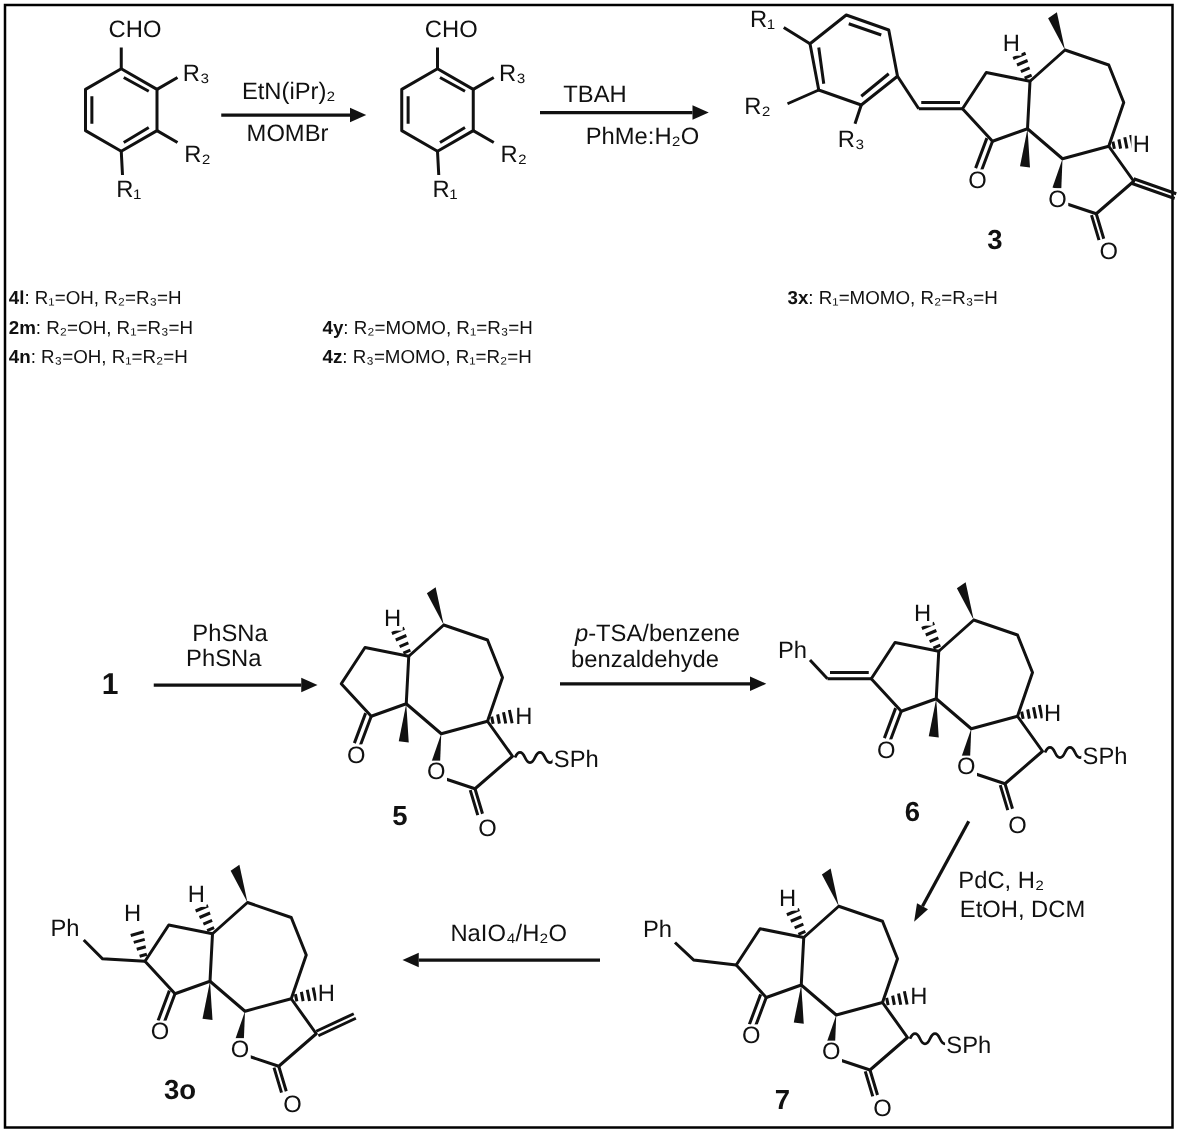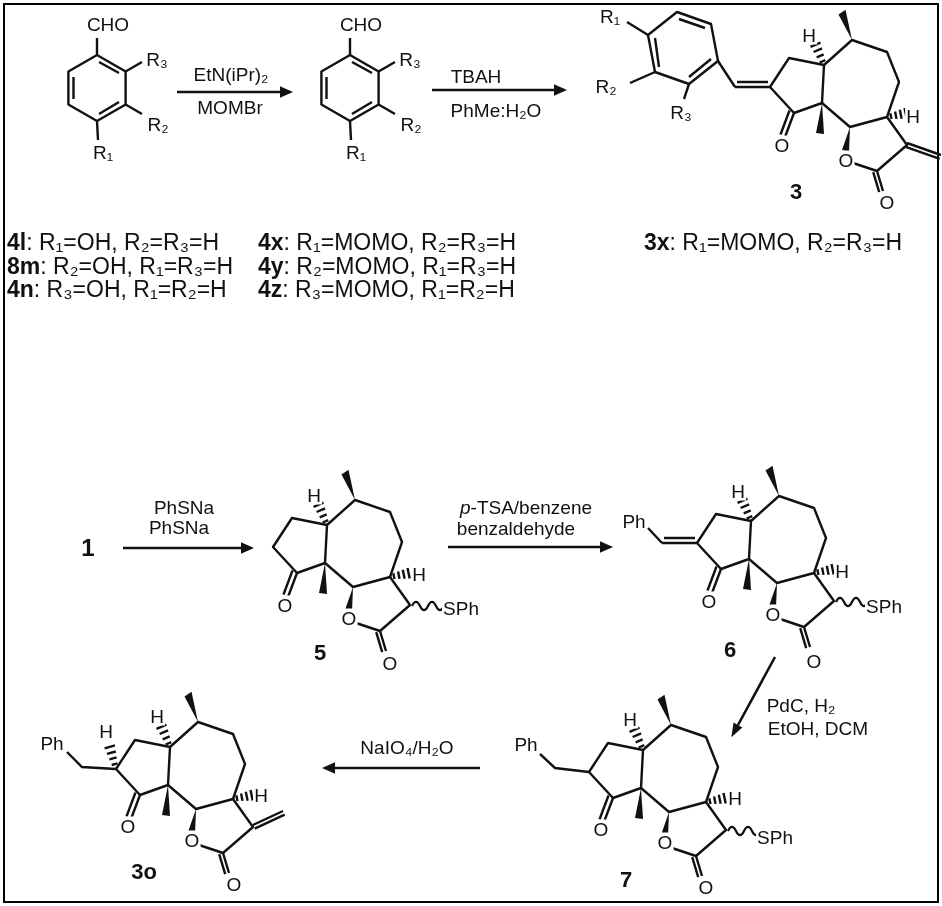--- a/index.html
+++ b/index.html
@@ -7,21 +7,21 @@
         font-family:"Liberation Sans","DejaVu Sans",sans-serif;color:#111;}
   .frame{position:absolute;left:3px;top:3px;width:932px;height:896px;border:2.5px solid #000;}
   svg.canvas{position:absolute;left:0;top:0;}
   .atom{position:absolute;transform:translate(-50%,-50%);font-size:19px;line-height:1;
         white-space:nowrap;background:#fff;padding:0 1px;}
   .num{position:absolute;transform:translate(-50%,-50%);font-size:22px;font-weight:bold;
        line-height:1;white-space:nowrap;}
   .rg{position:absolute;transform:translate(-50%,-50%);font-size:19px;line-height:1;
       white-space:nowrap;}
   .rg i{font-style:italic;}
-  .legend-line{position:absolute;font-size:23px;line-height:1;white-space:nowrap;}
+  .legend-line{position:absolute;font-size:15px;line-height:1;white-space:nowrap;}
   .legend-line b{font-weight:bold;}
 </style>
 </head>
 <body>
 
 <div class="page">
   <div class="frame"></div>
 
   <svg class="canvas" width="942" height="906" viewBox="0 0 942 906">
     <defs>
@@ -182,29 +182,28 @@
   <span class="atom" style="left:157px;top:716px">H</span>
   <span class="atom" style="left:261px;top:795px">H</span>
   <span class="atom" style="left:128px;top:826px">O</span>
   <span class="atom" style="left:192px;top:840px">O</span>
   <span class="atom" style="left:234px;top:884px">O</span>
   <span class="num" style="left:144px;top:872px">3o</span>
 
   <span class="rg" style="left:231px;top:74px">EtN(iPr)₂</span>
   <span class="rg" style="left:230px;top:107px">MOMBr</span>
   <span class="rg" style="left:476px;top:76px">TBAH</span>
-  <span class="rg" style="left:496px;top:110px">PhMe:H₂O</span>
+  <span class="rg" style="left:514px;top:110px">PhMe:H₂O</span>
   <span class="rg" style="left:184px;top:507px">PhSNa</span>
   <span class="rg" style="left:179px;top:527px">PhSNa</span>
   <span class="rg" style="left:526px;top:507px"><i>p</i><span>-TSA/benzene</span></span>
   <span class="rg" style="left:516px;top:528px">benzaldehyde</span>
   <span class="rg" style="left:801px;top:705px">PdC, H₂</span>
   <span class="rg" style="left:818px;top:728px">EtOH, DCM</span>
   <span class="rg" style="left:407px;top:747px">NaIO₄/H₂O</span>
 
   <div class="legend-line" style="left:7px;top:231px"><b>4l</b><span>: R₁=OH, R₂=R₃=H</span></div>
-  <div class="legend-line" style="left:7px;top:255px"><b>8m</b><span>: R₂=OH, R₁=R₃=H</span></div>
+  <div class="legend-line" style="left:7px;top:255px"><b>2m</b><span>: R₂=OH, R₁=R₃=H</span></div>
   <div class="legend-line" style="left:7px;top:278px"><b>4n</b><span>: R₃=OH, R₁=R₂=H</span></div>
-  <div class="legend-line" style="left:258px;top:231px"><b>4x</b><span>: R₁=MOMO, R₂=R₃=H</span></div>
   <div class="legend-line" style="left:258px;top:255px"><b>4y</b><span>: R₂=MOMO, R₁=R₃=H</span></div>
   <div class="legend-line" style="left:258px;top:278px"><b>4z</b><span>: R₃=MOMO, R₁=R₂=H</span></div>
-  <div class="legend-line" style="left:644px;top:231px"><b>3x</b><span>: R₁=MOMO, R₂=R₃=H</span></div>
+  <div class="legend-line" style="left:630px;top:231px"><b>3x</b><span>: R₁=MOMO, R₂=R₃=H</span></div>
 </div>
 
 </body></html>

